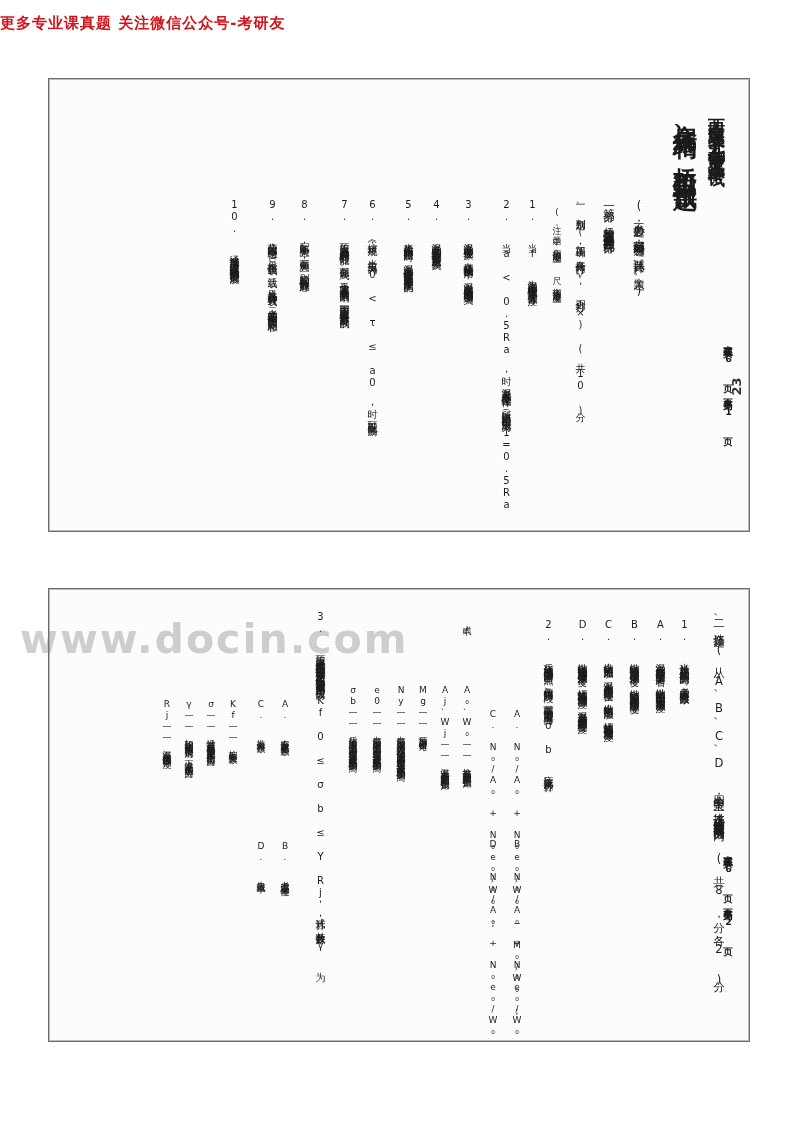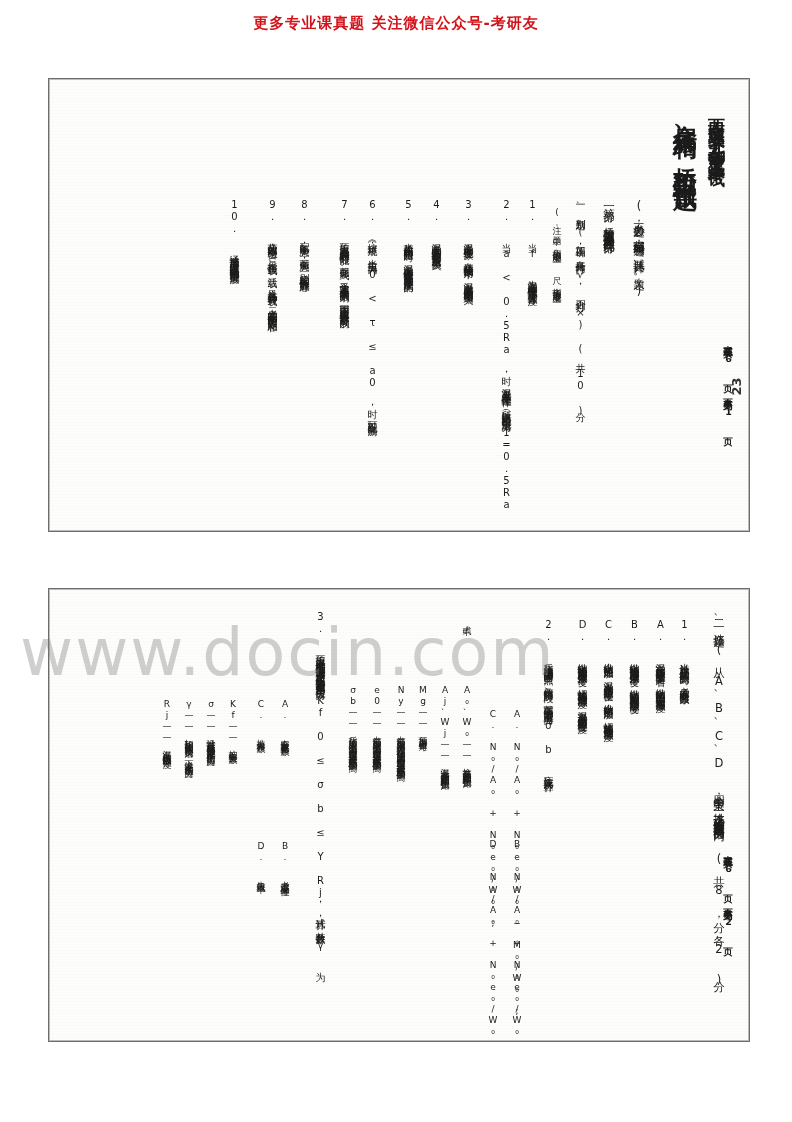--- a/index.html
+++ b/index.html
@@ -14,21 +14,20 @@
     font-family: "DejaVu Sans", sans-serif;
     overflow: hidden;
   }
 
   
   .banner {
     position: absolute;
     top: 14px;
     left: 0;
     width: 792px;
-    text-align: center;
     font-family: "DejaVu Sans", sans-serif;
     font-size: 15px;
     font-weight: bold;
     color: #d2131a;
     letter-spacing: 1px;
     white-space: nowrap;
   }
 
   
   .sheet {
@@ -103,22 +102,22 @@
     transform: rotate(-90deg);
   }
 
   
   .watermark {
     position: absolute;
     left: 20px;
     top: 615px;
     width: 560px;
     font-family: "DejaVu Sans", sans-serif;
-    font-size: 65px;
-    font-weight: normal;
+    font-size: 41px;
+    font-weight: bold;
     color: rgba(130,130,130,0.38);
     letter-spacing: 2px;
     pointer-events: none;
     user-select: none;
     white-space: nowrap;
   }
 </style>
 </head>
 <body>
 

